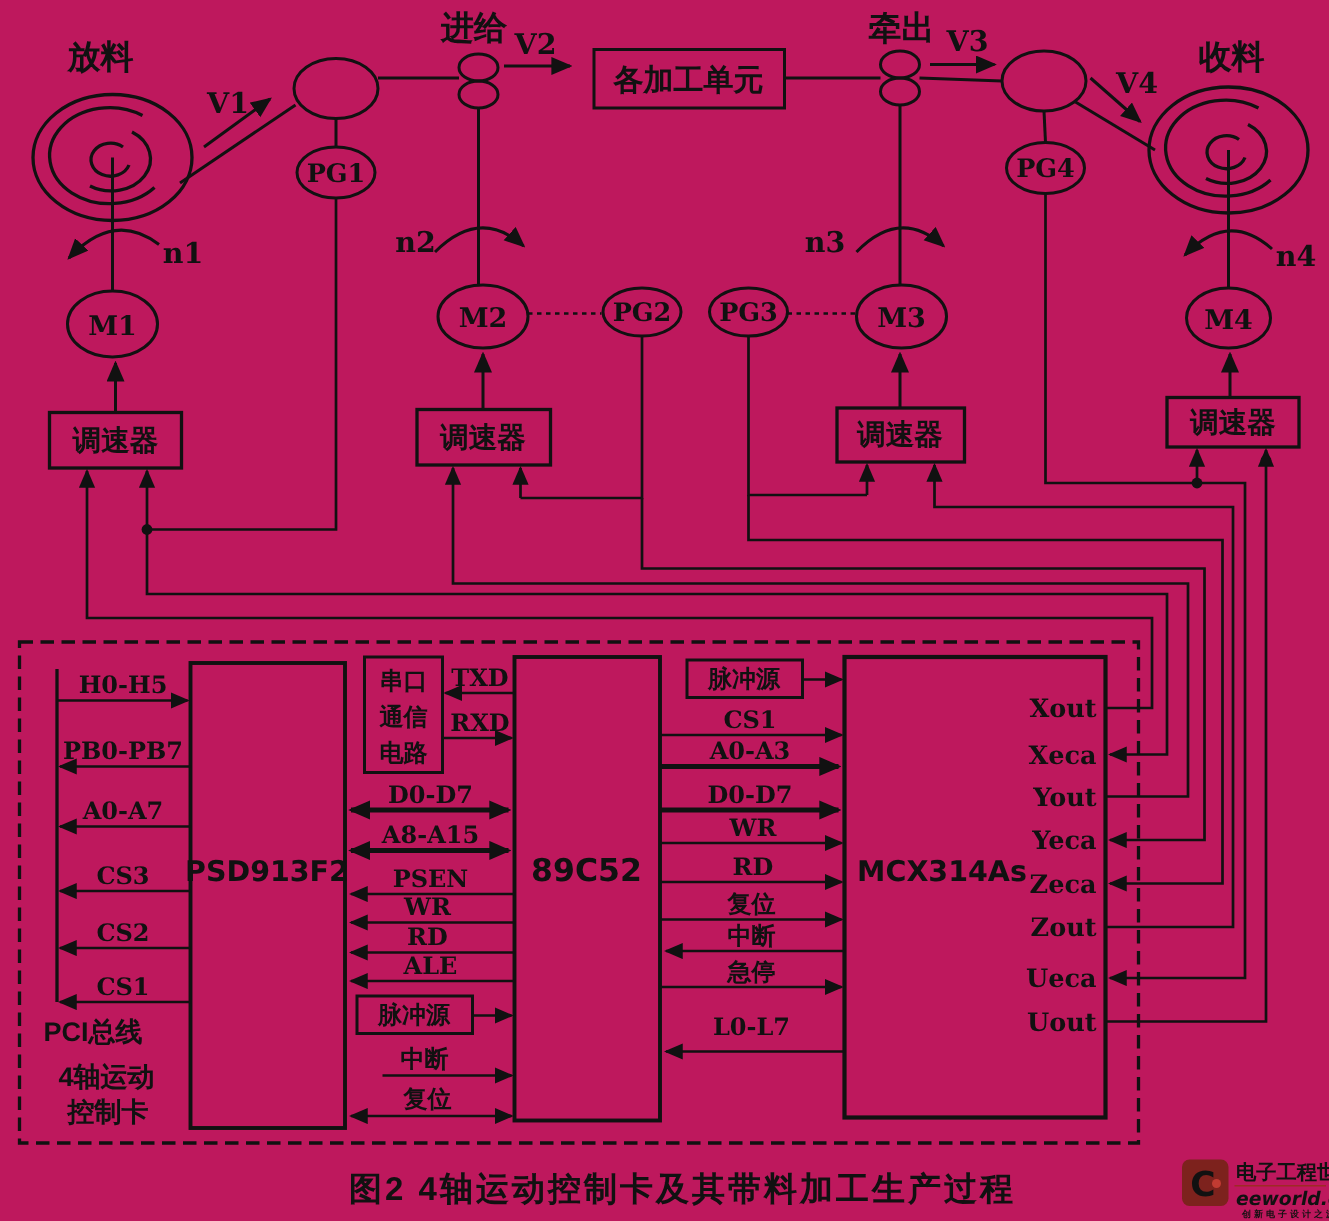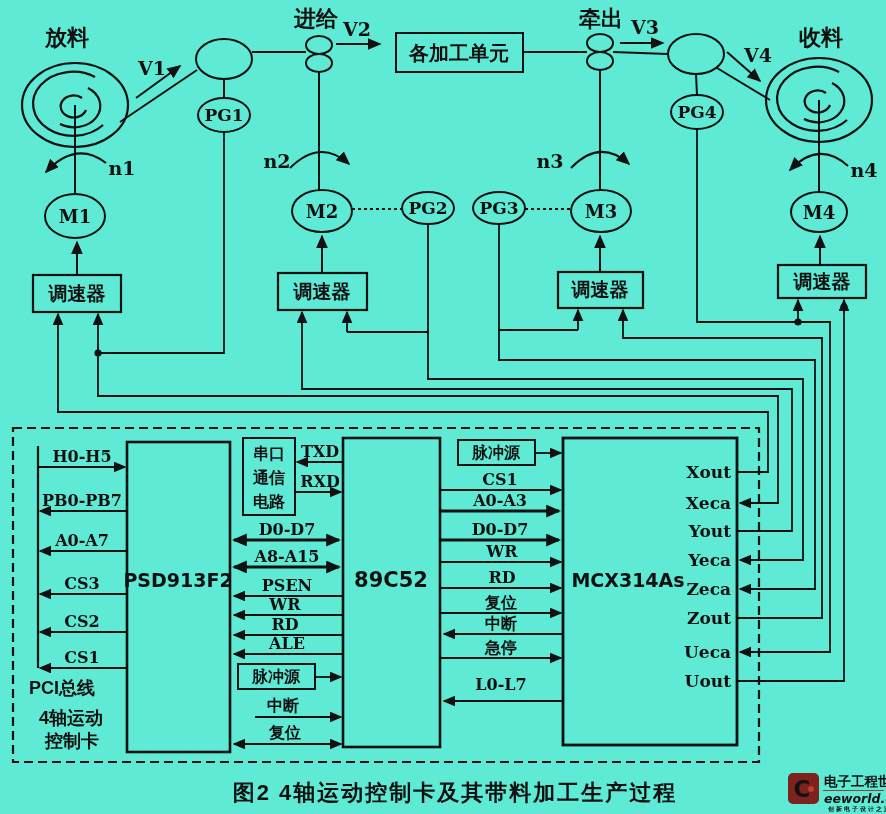--- a/index.html
+++ b/index.html
@@ -1,16 +1,16 @@
 <!DOCTYPE html>
 <html><head>
 <meta charset="utf-8">
 <style>
   html,body{margin:0;padding:0;background:#ffffff;}
-  .page{position:relative;width:886px;height:814px;background:#5eead4;overflow:hidden;}
+  .page{position:relative;width:886px;height:814px;background:#be185d;overflow:hidden;}
   svg{position:absolute;left:0;top:0;}
   text{fill:#111;}
   .cjk{font-family:"Liberation Sans",sans-serif;font-weight:600;}
   .sig{font-family:"DejaVu Serif",serif;font-weight:600;}
   .chip{font-family:"DejaVu Sans",sans-serif;font-weight:bold;}
   .logo-cn{font-family:"Liberation Sans",sans-serif;font-weight:bold;}
   .logo-en{font-family:"DejaVu Sans",sans-serif;font-weight:bold;font-style:italic;}
 </style>
 </head>
 <body>

